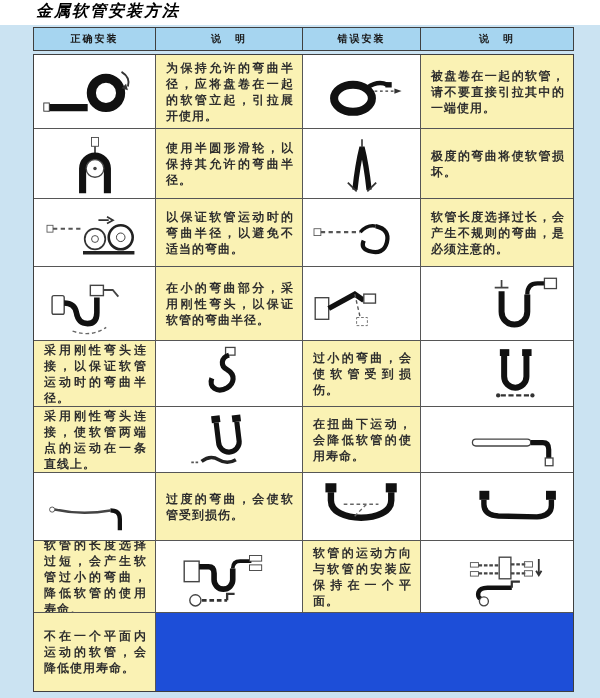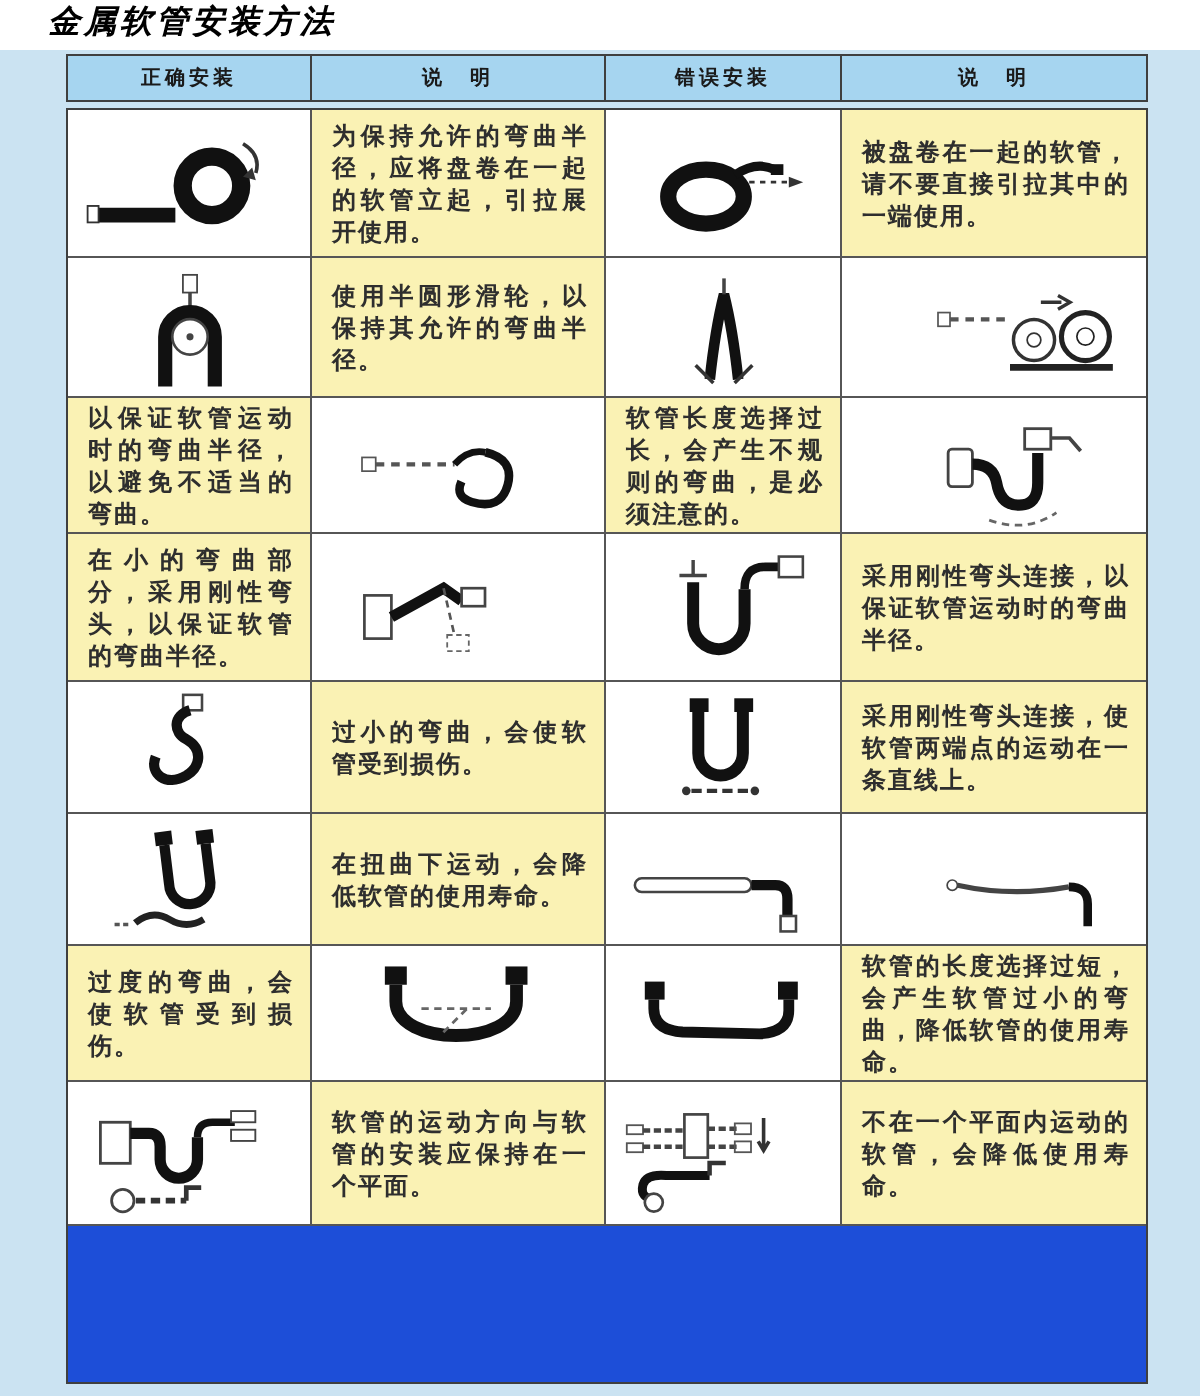--- a/index.html
+++ b/index.html
@@ -7,21 +7,21 @@
     width:600px; height:698px;
     background:#cbe3f2;
     font-family:"DejaVu Sans","Liberation Sans",sans-serif;
     -webkit-font-smoothing:antialiased;
   }
   .page { width:600px; height:698px; overflow:hidden; }
 
   .title-strip {
     background:#ffffff;
     height:24px;
-    padding:1px 0 0 24px;
+    padding:1px 0 0 36px;
   }
   .title {
     font-family:"DejaVu Serif","Liberation Serif",serif;
     font-style:italic;
     font-weight:bold;
     font-size:16px;
     letter-spacing:2px;
     color:#000;
   }
 
@@ -137,20 +137,23 @@
       </div>
       <div class="cell desc">
         <p>使用半圆形滑轮，以保持其允许的弯曲半径。</p>
       </div>
       <div class="cell fig">
         <svg width="108" height="62" viewBox="0 0 120 70">
           <path d="M52 64 C55 36 58 24 60 16 C62 24 65 36 68 64" stroke="#111" stroke-width="6" fill="none"></path>
           <path d="M60 16 V7" stroke="#444" stroke-width="2"></path>
           <path d="M44 56 L54 66 M76 56 L66 66" stroke="#333" stroke-width="2"></path>
         </svg>
+      </div>
+      <div class="cell desc">
+        <p>极度的弯曲将使软管损坏。</p>
       </div>
 
       <div class="cell fig">
         <svg width="112" height="60" viewBox="0 0 120 70">
           <rect x="4" y="26" width="7" height="8" fill="none" stroke="#555"></rect>
           <path d="M11 30 H44" stroke="#555" stroke-width="2.5" stroke-dasharray="5 4"></path>
           <path d="M64 20 h12 m-2 -4 l7 4 -7 4" stroke="#333" stroke-width="2" fill="none"></path>
           <circle cx="60" cy="42" r="12" fill="#fff" stroke="#333" stroke-width="2"></circle>
           <circle cx="60" cy="42" r="4" fill="none" stroke="#333"></circle>
           <circle cx="90" cy="40" r="14" fill="#fff" stroke="#222" stroke-width="3"></circle>

